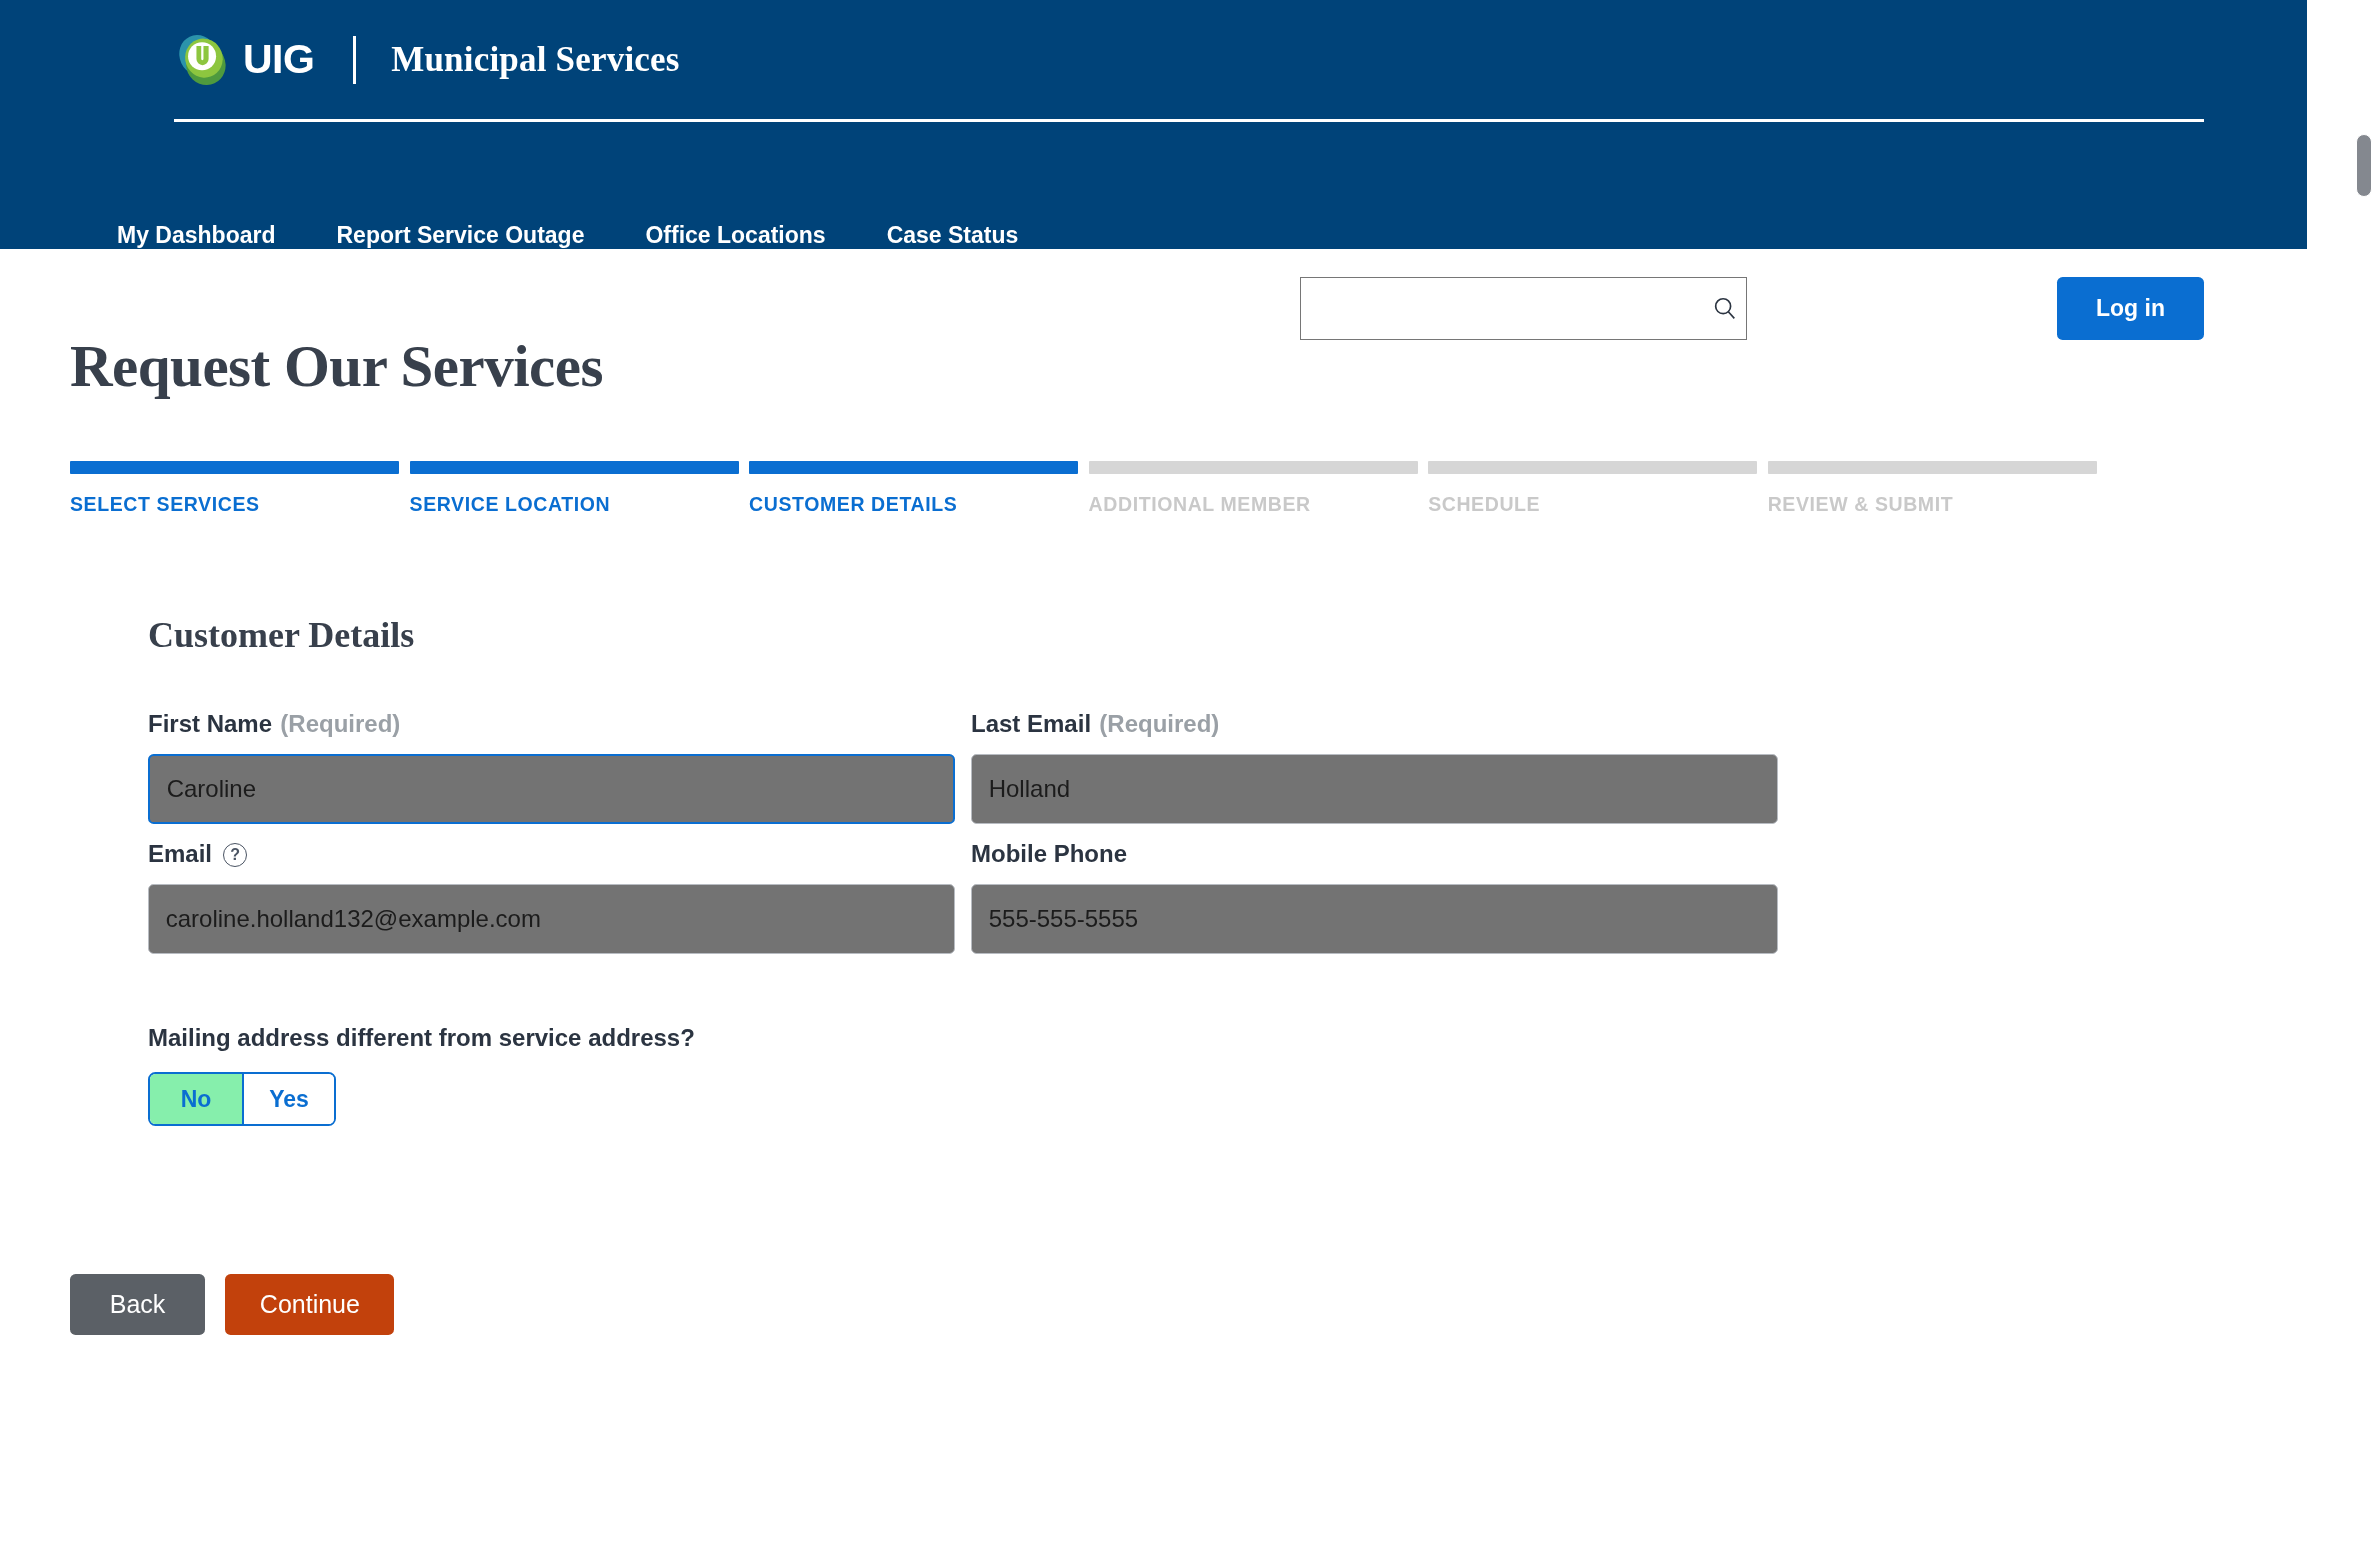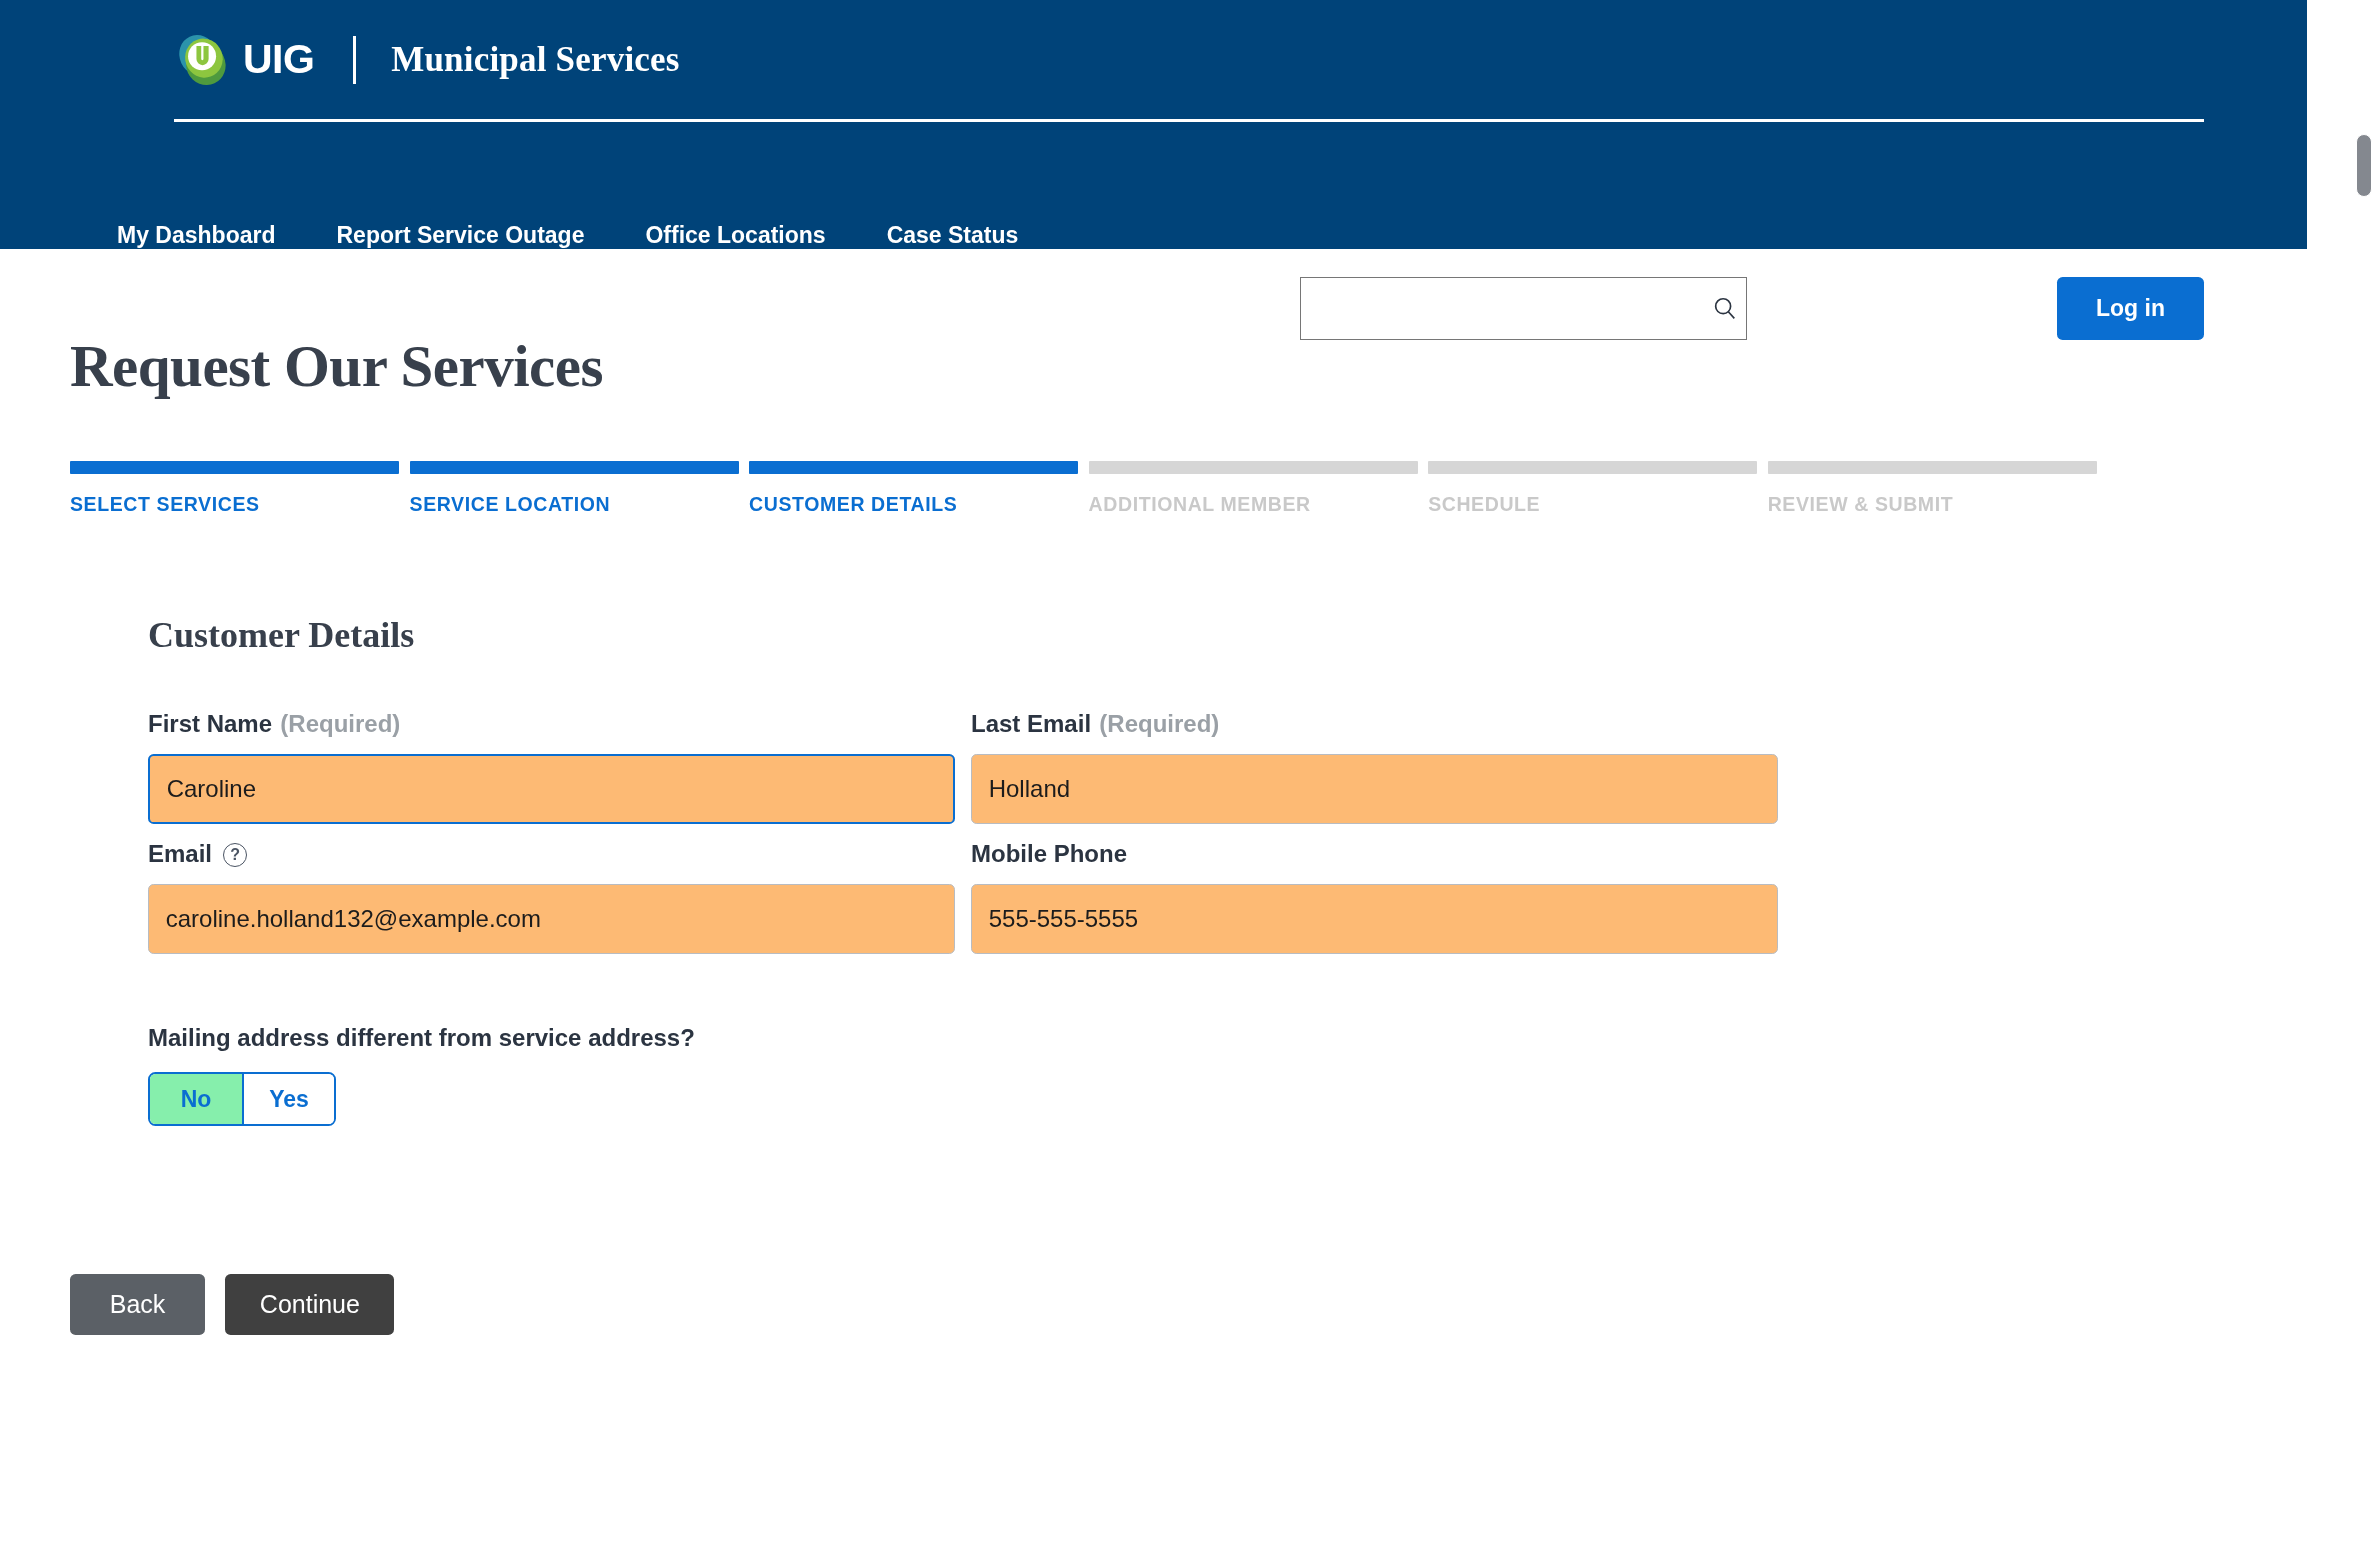--- a/index.html
+++ b/index.html
@@ -253,21 +253,21 @@
 
   .text-input {
     width: 100%;
     height: 70px;
     border: 1.9px solid #b8bcc2;
     border-radius: 5.6px;
     padding: 0 16.7px;
     font-size: 24px;
     font-family: "Liberation Sans", sans-serif;
     color: #1c1c1c;
-    background: #fdba74;
+    background: #737373;
     outline: none;
   }
   .text-input.focused {
     border: 2.8px solid #0a6ed1;
   }
 
   
   .toggle-block { margin-top: 70px; }
 
   .toggle-question {
@@ -313,21 +313,21 @@
     border: none;
     border-radius: 5.6px;
     font-size: 25px;
     font-weight: 400;
     color: #ffffff;
     font-family: Liberation Sans, sans-serif;
     cursor: pointer;
     padding: 0 28px;
   }
   .btn-back { background: #5b6066; min-width: 135px; }
-  .btn-continue { background: #404040; min-width: 169px; }
+  .btn-continue { background: #c2410c; min-width: 169px; }
 
   
   .scrollbar-track {
     position: absolute;
     right: 0;
     top: 0;
     width: 20.4px;
     height: 1547px;
     background: transparent;
   }

